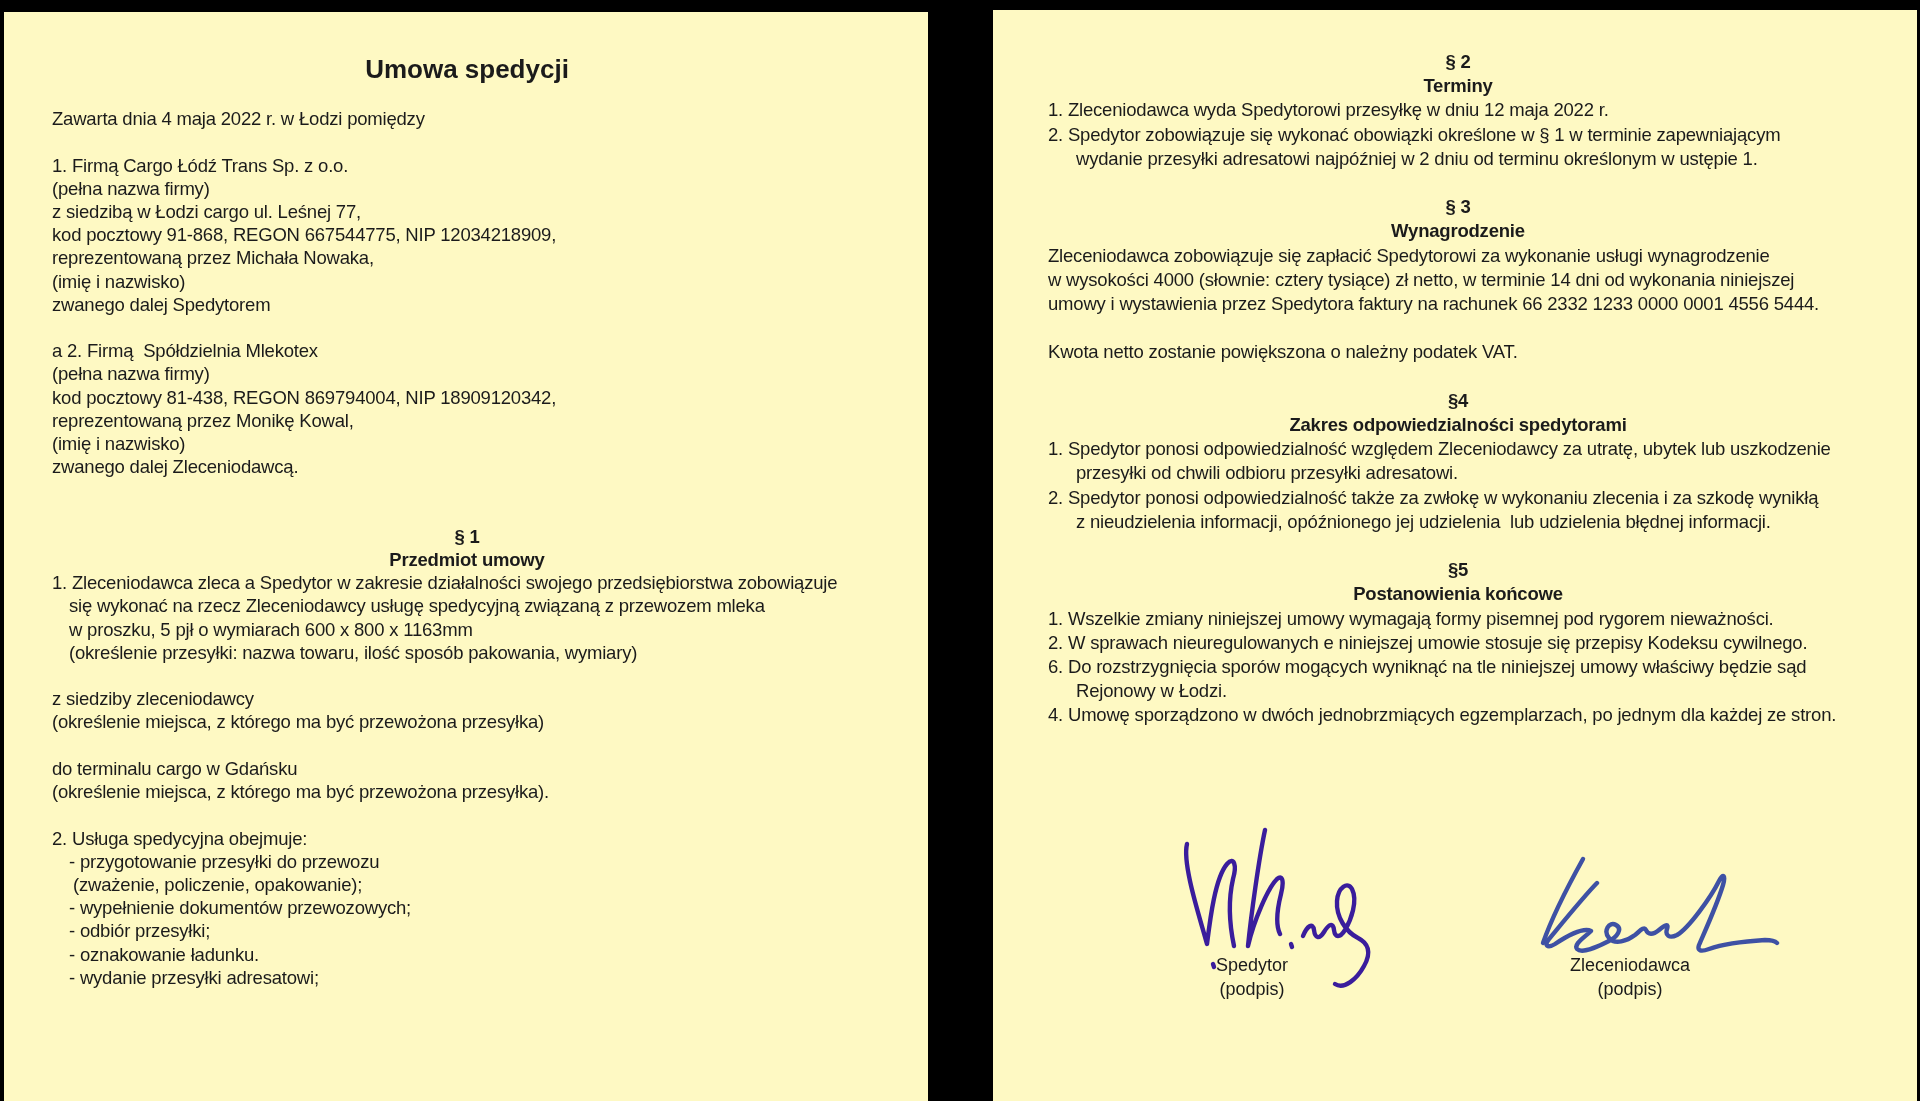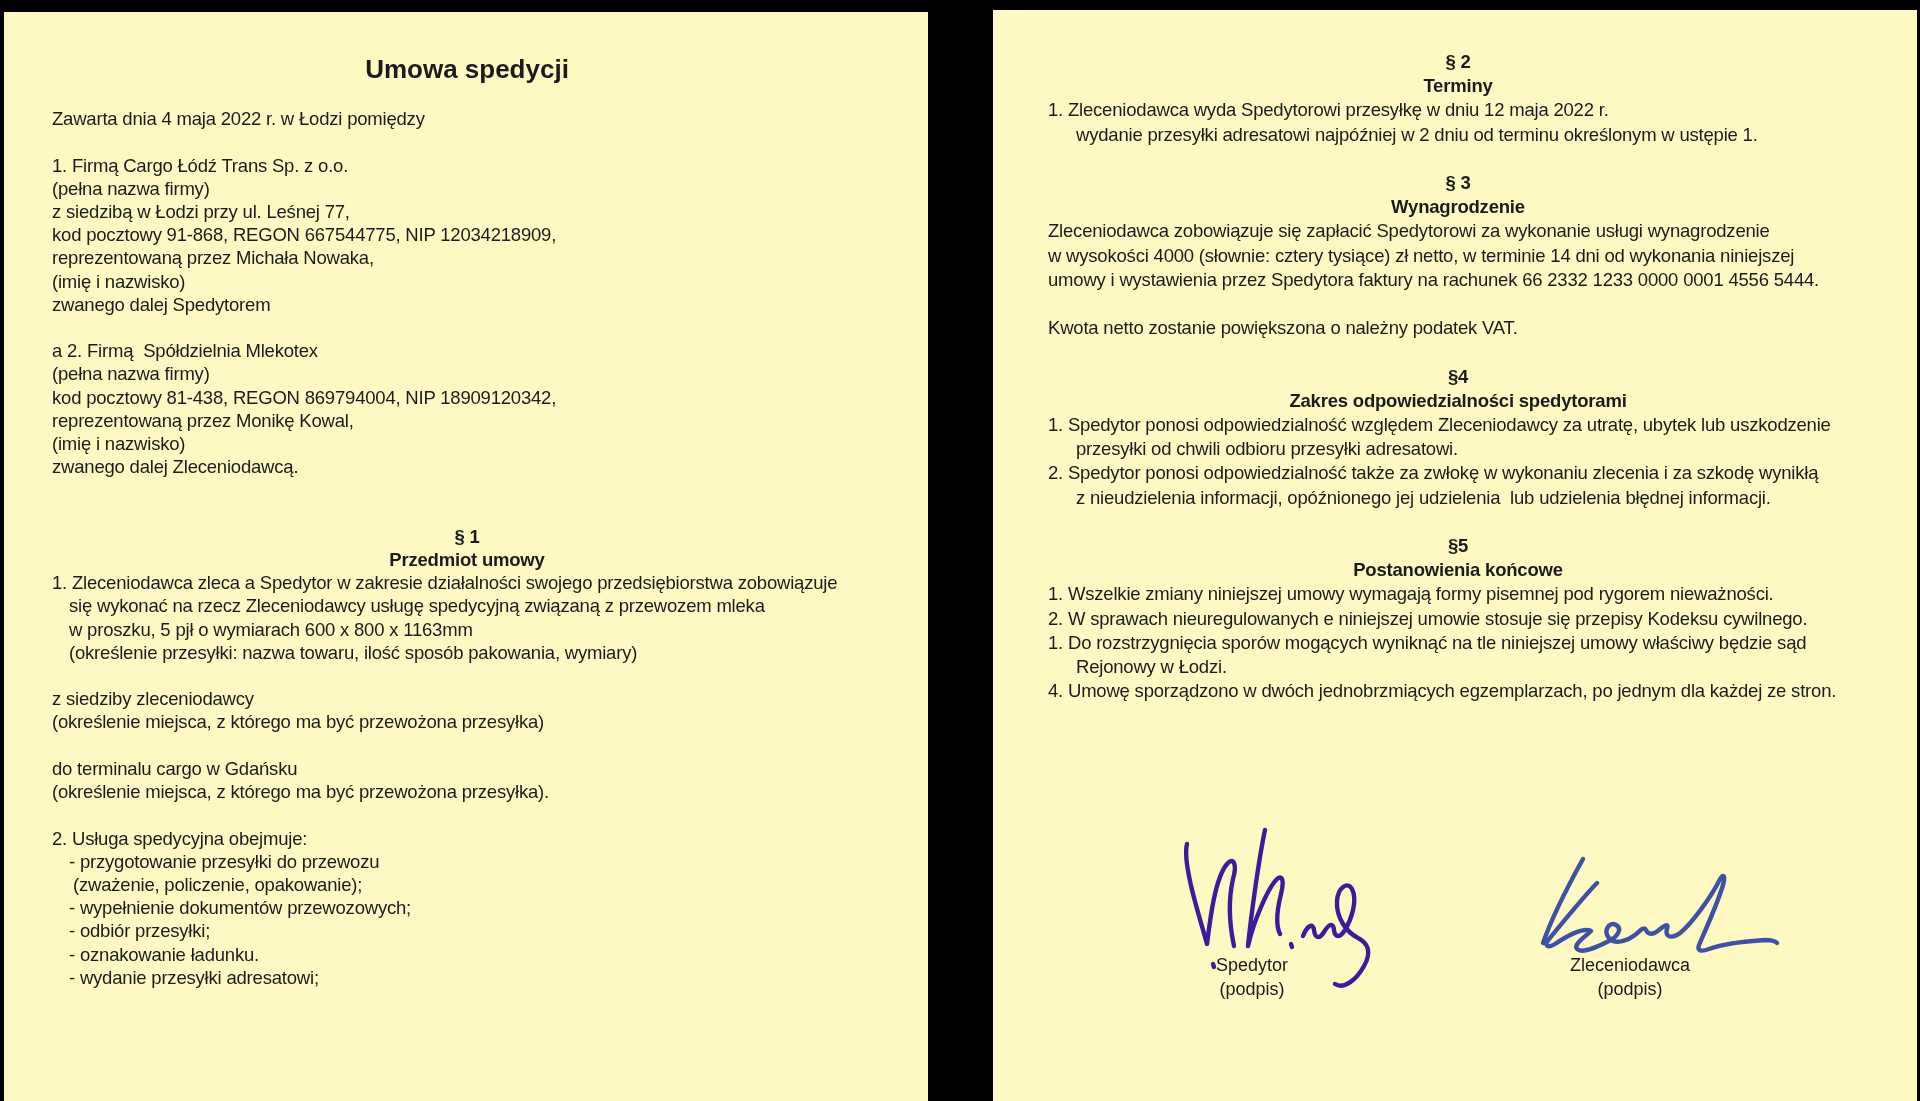--- a/index.html
+++ b/index.html
@@ -66,21 +66,21 @@
 <div class="canvas">
 
   <div class="page page--left">
     <div class="content">
         <div class="ln ln--title">Umowa spedycji</div>
         <div class="ln ln--blank">&nbsp;</div>
         <div class="ln ln--b">Zawarta dnia 4 maja 2022 r. w Łodzi pomiędzy</div>
         <div class="ln ln--blank">&nbsp;</div>
         <div class="ln ln--b">1. Firmą Cargo Łódź Trans Sp. z o.o.</div>
         <div class="ln ln--b">(pełna nazwa firmy)</div>
-        <div class="ln ln--b">z siedzibą w Łodzi przy ul. Leśnej 77,</div>
+        <div class="ln ln--b">z siedzibą w Łodzi cargo ul. Leśnej 77,</div>
         <div class="ln ln--b">kod pocztowy 91-868, REGON 667544775, NIP 12034218909,</div>
         <div class="ln ln--b">reprezentowaną przez Michała Nowaka,</div>
         <div class="ln ln--b">(imię i nazwisko)</div>
         <div class="ln ln--b">zwanego dalej Spedytorem</div>
         <div class="ln ln--blank">&nbsp;</div>
         <div class="ln ln--b">a 2. Firmą  Spółdzielnia Mlekotex</div>
         <div class="ln ln--b">(pełna nazwa firmy)</div>
         <div class="ln ln--b">kod pocztowy 81-438, REGON 869794004, NIP 18909120342,</div>
         <div class="ln ln--b">reprezentowaną przez Monikę Kowal,</div>
         <div class="ln ln--b">(imię i nazwisko)</div>
@@ -108,20 +108,21 @@
         <div class="ln ln--c">- oznakowanie ładunku.</div>
         <div class="ln ln--c">- wydanie przesyłki adresatowi;</div>
       </div>
   </div>
 
   <div class="page page--right">
     <div class="content">
         <div class="ln ln--h">§ 2</div>
         <div class="ln ln--h">Terminy</div>
         <div class="ln ln--b">1. Zleceniodawca wyda Spedytorowi przesyłkę w dniu 12 maja 2022 r.</div>
+        <div class="ln ln--b">2. Spedytor zobowiązuje się wykonać obowiązki określone w § 1 w terminie zapewniającym</div>
         <div class="ln ln--c">wydanie przesyłki adresatowi najpóźniej w 2 dniu od terminu określonym w ustępie 1.</div>
         <div class="ln ln--blank">&nbsp;</div>
         <div class="ln ln--h">§ 3</div>
         <div class="ln ln--h">Wynagrodzenie</div>
         <div class="ln ln--b">Zleceniodawca zobowiązuje się zapłacić Spedytorowi za wykonanie usługi wynagrodzenie</div>
         <div class="ln ln--b">w wysokości 4000 (słownie: cztery tysiące) zł netto, w terminie 14 dni od wykonania niniejszej</div>
         <div class="ln ln--b">umowy i wystawienia przez Spedytora faktury na rachunek 66 2332 1233 0000 0001 4556 5444.</div>
         <div class="ln ln--blank">&nbsp;</div>
         <div class="ln ln--b">Kwota netto zostanie powiększona o należny podatek VAT.</div>
         <div class="ln ln--blank">&nbsp;</div>
@@ -129,21 +130,21 @@
         <div class="ln ln--h">Zakres odpowiedzialności spedytorami</div>
         <div class="ln ln--b">1. Spedytor ponosi odpowiedzialność względem Zleceniodawcy za utratę, ubytek lub uszkodzenie</div>
         <div class="ln ln--c">przesyłki od chwili odbioru przesyłki adresatowi.</div>
         <div class="ln ln--b">2. Spedytor ponosi odpowiedzialność także za zwłokę w wykonaniu zlecenia i za szkodę wynikłą</div>
         <div class="ln ln--c">z nieudzielenia informacji, opóźnionego jej udzielenia  lub udzielenia błędnej informacji.</div>
         <div class="ln ln--blank">&nbsp;</div>
         <div class="ln ln--h">§5</div>
         <div class="ln ln--h">Postanowienia końcowe</div>
         <div class="ln ln--b">1. Wszelkie zmiany niniejszej umowy wymagają formy pisemnej pod rygorem nieważności.</div>
         <div class="ln ln--b">2. W sprawach nieuregulowanych e niniejszej umowie stosuje się przepisy Kodeksu cywilnego.</div>
-        <div class="ln ln--b">1. Do rozstrzygnięcia sporów mogących wyniknąć na tle niniejszej umowy właściwy będzie sąd</div>
+        <div class="ln ln--b">6. Do rozstrzygnięcia sporów mogących wyniknąć na tle niniejszej umowy właściwy będzie sąd</div>
         <div class="ln ln--c">Rejonowy w Łodzi.</div>
         <div class="ln ln--b">4. Umowę sporządzono w dwóch jednobrzmiących egzemplarzach, po jednym dla każdej ze stron.</div>
       </div>
 
     <div class="sig-block sig-block--spedytor">
       <svg class="sig-svg" width="250" height="190" viewBox="0 0 250 190">
         <g fill="none" stroke-width="4.4" stroke-linecap="round" stroke-linejoin="round">
           <path d="M44,22 C39,42 57,96 64,122 C67,98 72,56 84,42 C91,34 94,43 90,57 C85,79 87,105 91,124" stroke="#3a1d9c"></path>
           <path d="M70,142 L71,145" stroke="#3a1d9c"></path>
           <path d="M122,8 C116,36 108,94 105,124 C111,98 125,66 134,57 C140,52 141,60 138,72 C134,88 133,104 137,112" stroke="#3a1d9c"></path>

